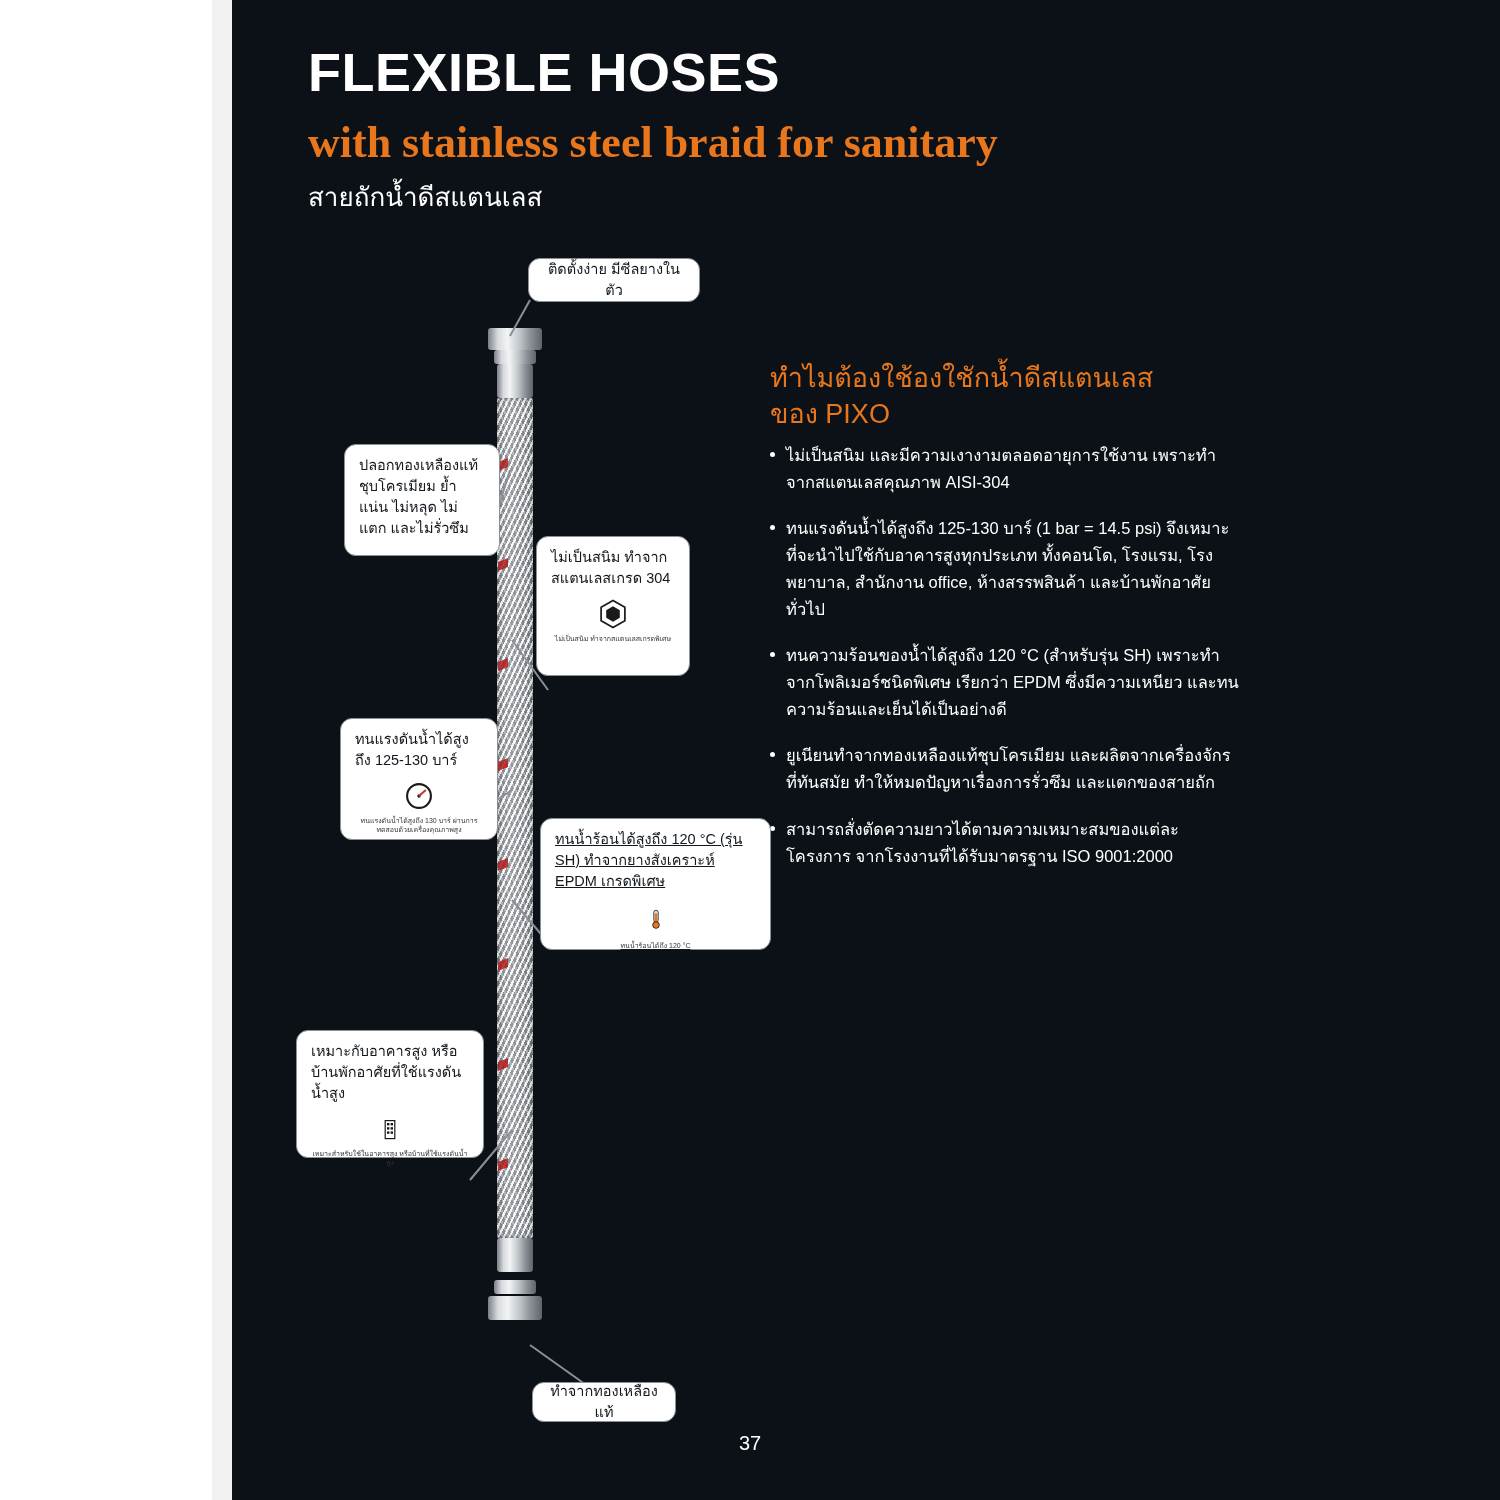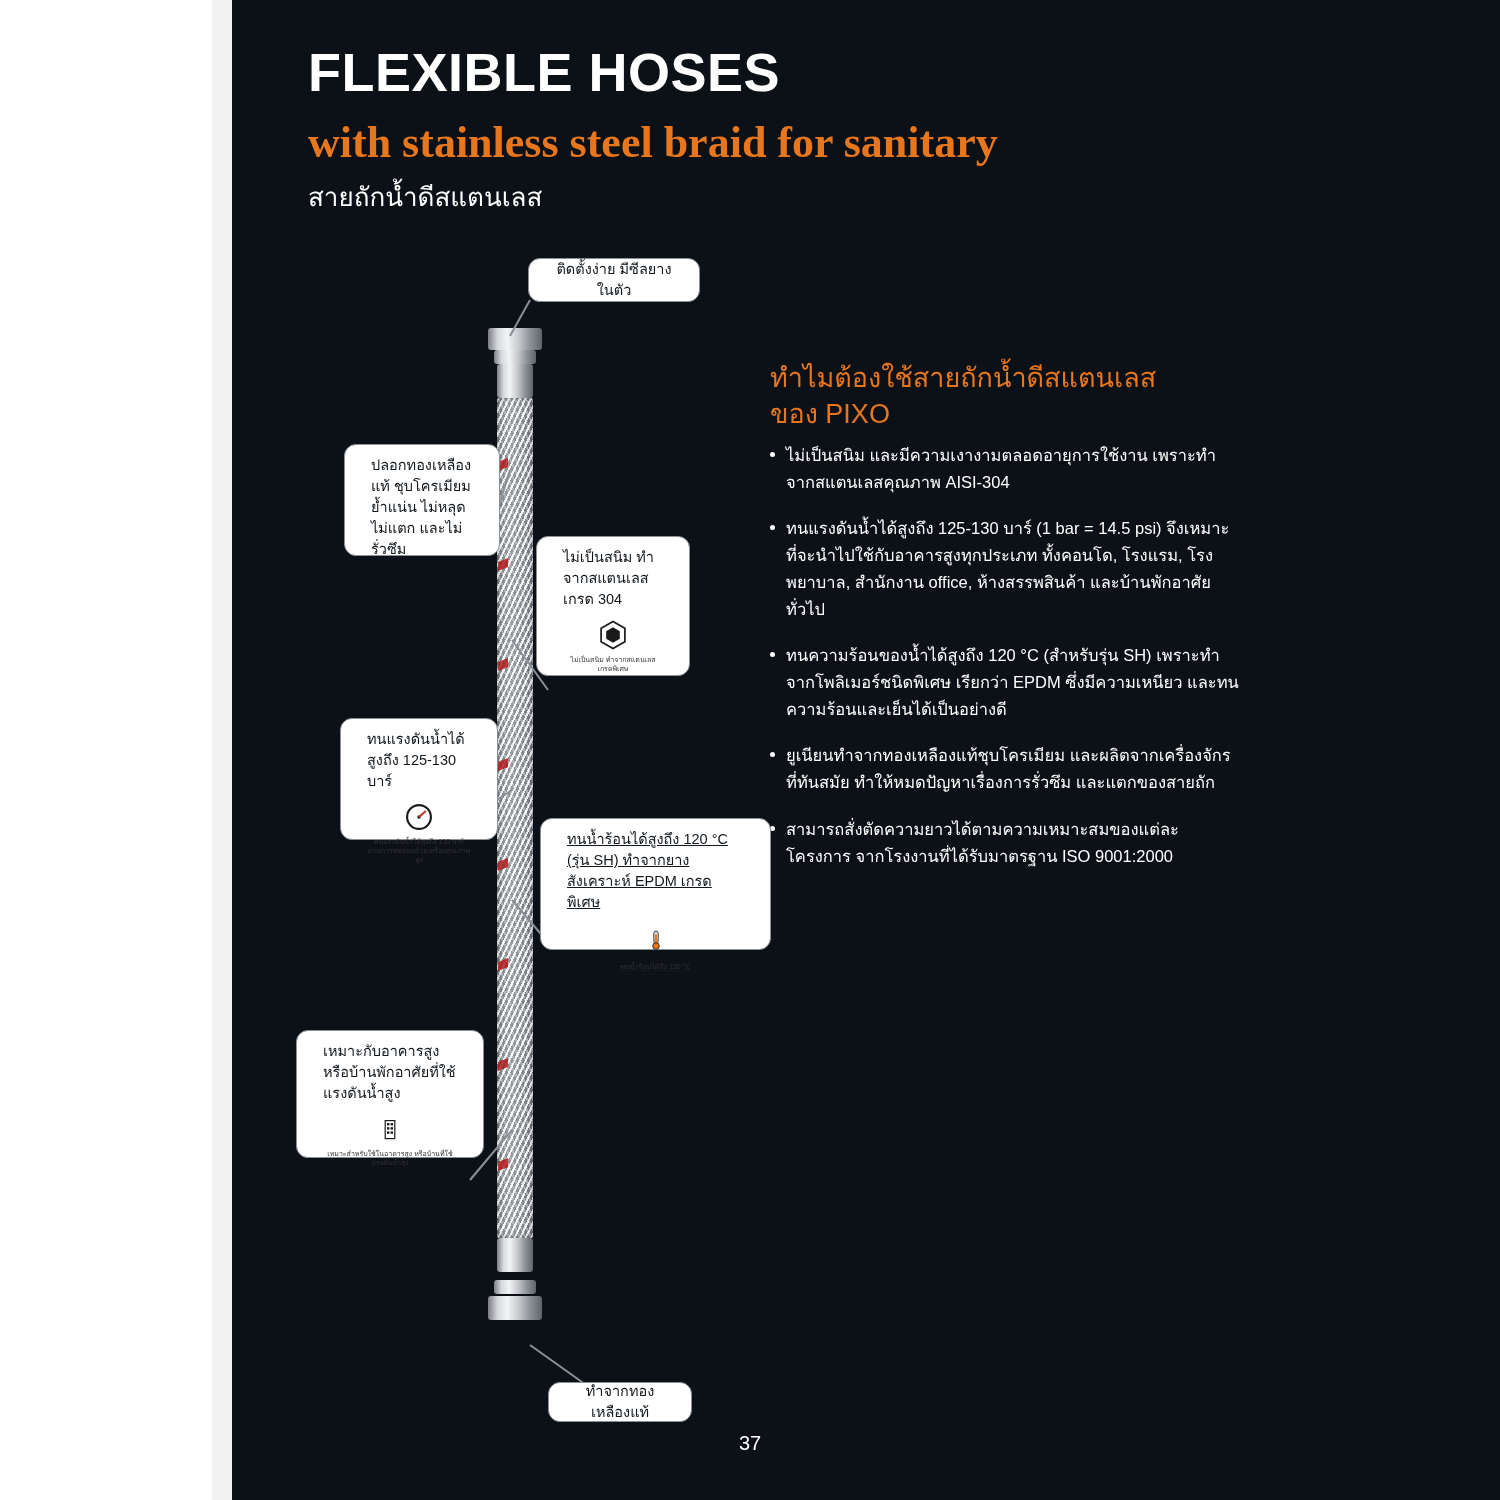--- a/index.html
+++ b/index.html
@@ -153,21 +153,21 @@
 
   
   .callout {
     position: absolute;
     background: #ffffff;
     border: 1.5px solid #8a9097;
     border-radius: 12px;
     color: #12181d;
     font-size: 14.5px;
     line-height: 1.45;
-    padding: 10px 26px;
+    padding: 10px 14px;
     box-sizing: border-box;
   }
   .callout .mini {
     display: block;
     text-align: center;
     font-size: 7px;
     line-height: 1.25;
     color: #333;
     margin-top: 4px;
   }
@@ -199,21 +199,21 @@
 
   <div class="page-left-white"></div>
   <div class="page-gutter"></div>
   <div class="page-dark"></div>
 
   <div class="title-main">FLEXIBLE HOSES</div>
   <div class="title-sub">with stainless steel braid for sanitary</div>
   <div class="title-thai">สายถักน้ำดีสแตนเลส</div>
 
   <div class="right-head">
-    <div>ทำไมต้องใช้สายถักน้ำดีสแตนเลส</div>
+    <div>ทำไมต้องใช้องใชักน้ำดีสแตนเลส</div>
     <div>ของ PIXO</div>
   </div>
 
   <div class="bullets">
     <div class="bullet">ไม่เป็นสนิม และมีความเงางามตลอดอายุการใช้งาน เพราะทำจากสแตนเลสคุณภาพ AISI-304</div>
     <div class="bullet">ทนแรงดันน้ำได้สูงถึง 125-130 บาร์ (1 bar = 14.5 psi) จึงเหมาะที่จะนำไปใช้กับอาคารสูงทุกประเภท ทั้งคอนโด, โรงแรม, โรงพยาบาล, สำนักงาน office, ห้างสรรพสินค้า และบ้านพักอาศัยทั่วไป</div>
     <div class="bullet">ทนความร้อนของน้ำได้สูงถึง 120 °C (สำหรับรุ่น SH) เพราะทำจากโพลิเมอร์ชนิดพิเศษ เรียกว่า EPDM ซึ่งมีความเหนียว และทนความร้อนและเย็นได้เป็นอย่างดี</div>
     <div class="bullet">ยูเนียนทำจากทองเหลืองแท้ชุบโครเมียม และผลิตจากเครื่องจักรที่ทันสมัย ทำให้หมดปัญหาเรื่องการรั่วซึม และแตกของสายถัก</div>
     <div class="bullet">สามารถสั่งตัดความยาวได้ตามความเหมาะสมของแต่ละโครงการ จากโรงงานที่ได้รับมาตรฐาน ISO 9001:2000</div>
   </div>
@@ -293,21 +293,21 @@
       <rect x="21" y="10" width="4" height="4" fill="#1a1a1a"></rect>
       <rect x="15" y="17" width="4" height="4" fill="#1a1a1a"></rect>
       <rect x="21" y="17" width="4" height="4" fill="#1a1a1a"></rect>
       <rect x="15" y="24" width="4" height="4" fill="#1a1a1a"></rect>
       <rect x="21" y="24" width="4" height="4" fill="#1a1a1a"></rect>
     </svg>
     <span class="mini">เหมาะสำหรับใช้ในอาคารสูง
 หรือบ้านที่ใช้แรงดันน้ำสูง</span>
   </div>
 
-  <div class="callout" style="left:548px; top:1382px; width:144px; height:40px; display:flex; align-items:center; justify-content:center; text-align:center;">
+  <div class="callout" style="left:532px; top:1382px; width:144px; height:40px; display:flex; align-items:center; justify-content:center; text-align:center;">
     <span>ทำจากทองเหลืองแท้</span>
   </div>
 
   <div class="page-no">
     <span>37</span>
   </div>
 
 </div>
 
 </body></html>

